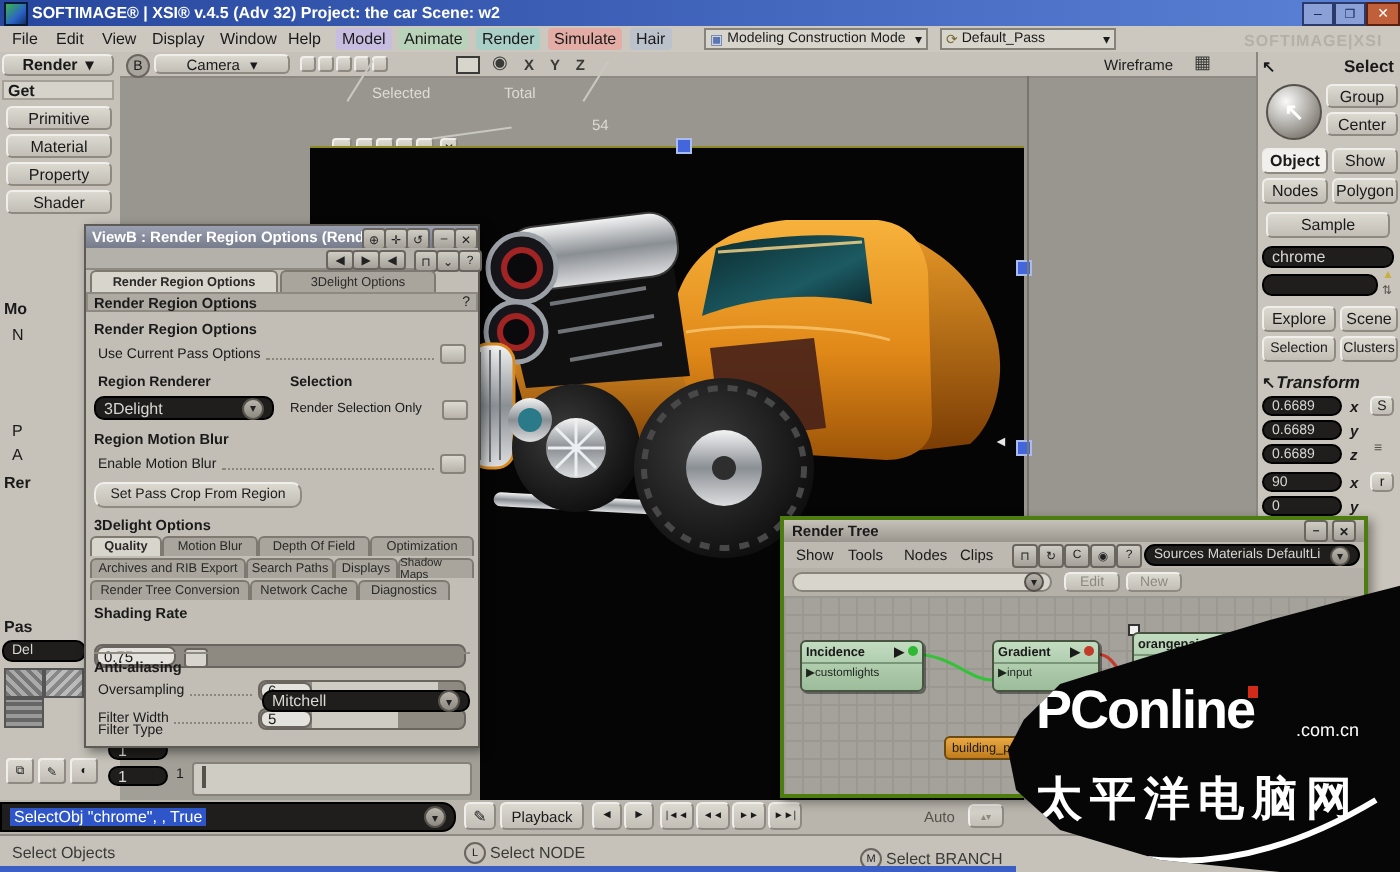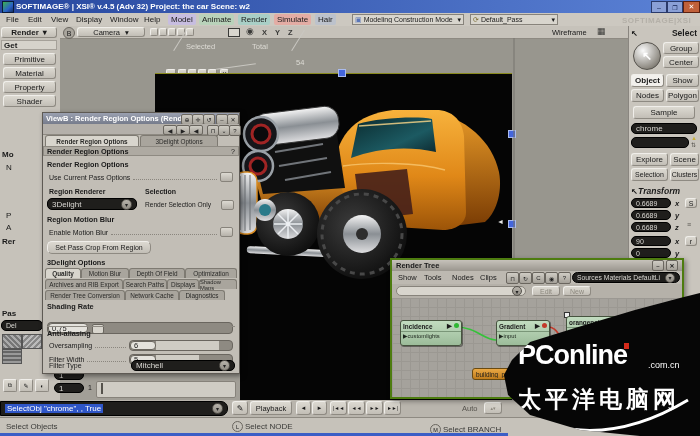--- a/index.html
+++ b/index.html
@@ -393,21 +393,21 @@
       <span class="dots"></span>
       <div class="groove" style="width:104px;height:11px;flex:none;">
         <div class="fill" style="width:42%;left:26px;"></div>
         <div class="valbox abs" style="left:0;top:0;width:26px;height:9px;">5</div>
       </div>
     </div>
     <div class="prow" style="top:247px;top:246px;">
       <span style="visibility:hidden;">.</span>
     </div>
     <span class="abs" style="left:6px;top:249px;font-size:7px;">Filter Type</span>
-    <div class="dark abs" style="left:88px;top:247px;width:104px;height:11px;">
+    <div class="dark abs" style="left:88px;top:232px;width:104px;height:11px;">
       <span>Mitchell</span>
       <span class="ddc" style="margin-left:auto;">▾</span>
     </div>
   </div>
 
   <div class="rtpanel abs" style="left:390px;top:258px;width:290px;height:137px;z-index:30;">
     <div class="rt-title flex" style="height:11px;padding:0 4px;border-bottom:1px solid #87837b;">
       <span>Render Tree</span>
       <div class="ticon" style="margin-left:auto;">–</div>
       <div class="ticon" style="margin-left:2px;">✕</div>

